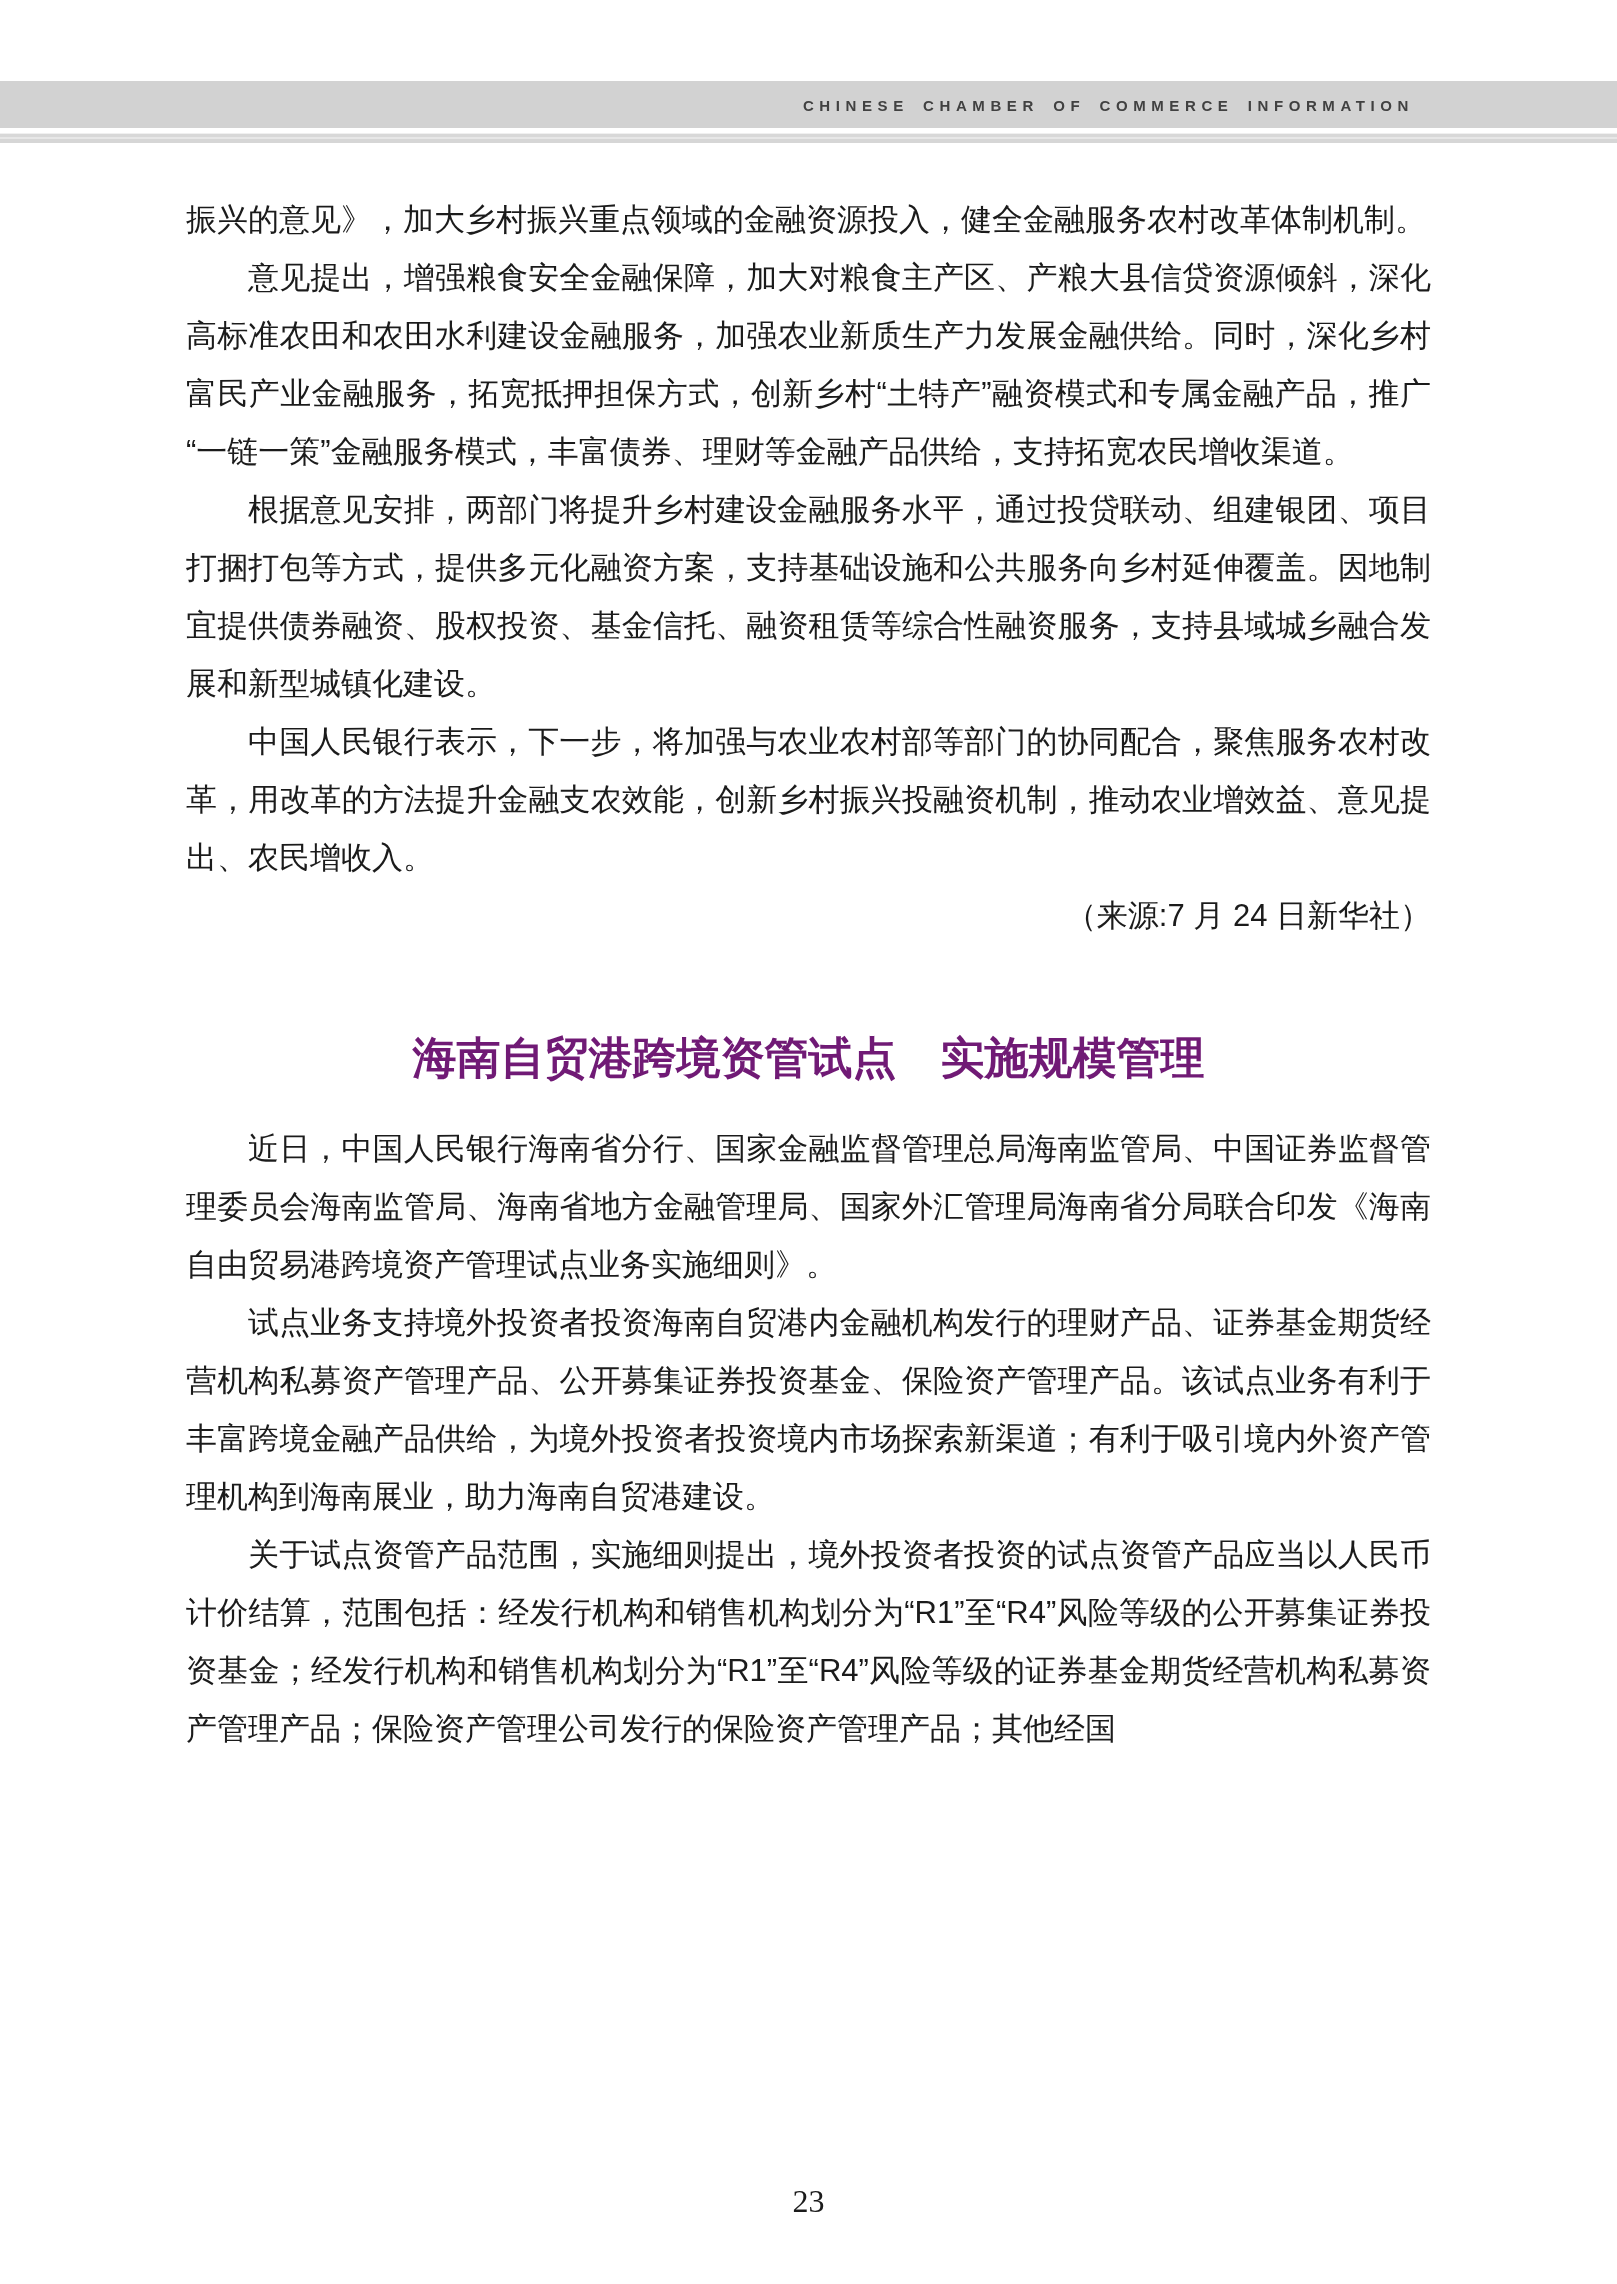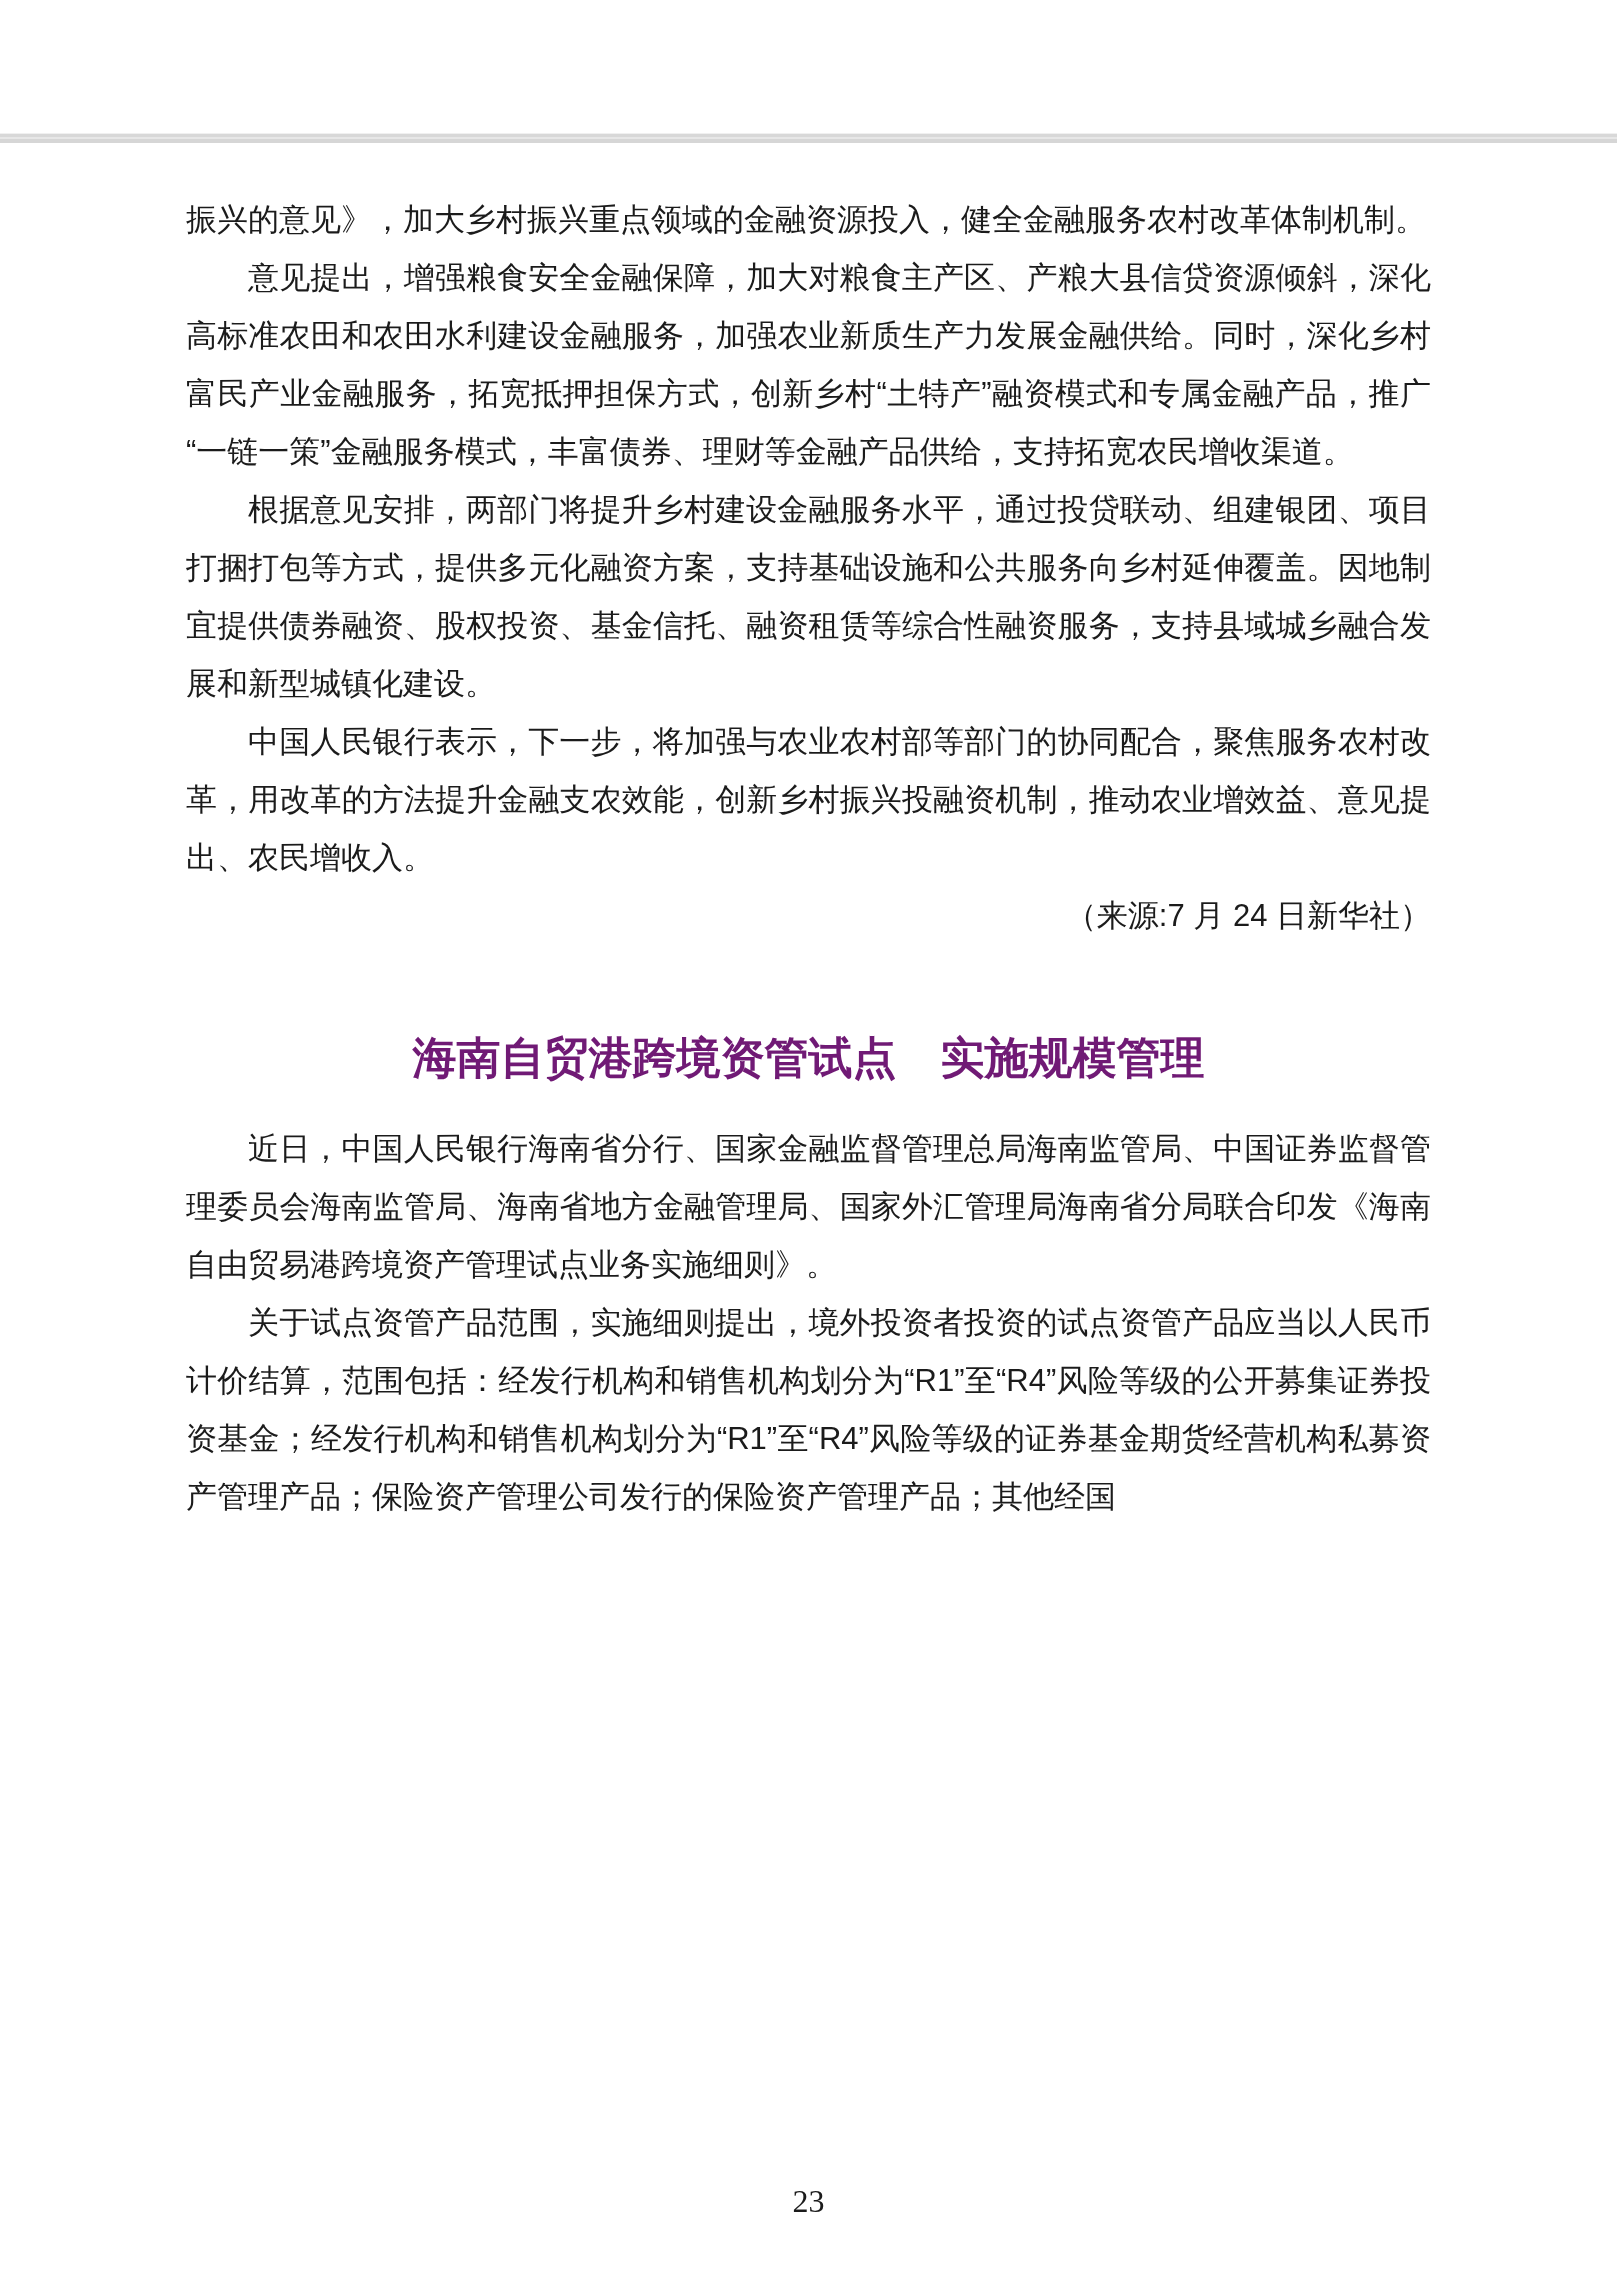--- a/index.html
+++ b/index.html
@@ -75,36 +75,40 @@
     font-size: 32px;
     line-height: 36px;
     color: #1b1b1b;
   }
 </style>
 </head>
 <body>
 
 <div class="page">
 
+  <div class="header-band">
+    <span class="band-text">CHINESE CHAMBER OF COMMERCE INFORMATION</span>
+  </div>
   <div class="header-strip"></div>
 
   <main class="content">
 
     <section>
       <p class="para no-indent">振兴的意见》，加大乡村振兴重点领域的金融资源投入，健全金融服务农村改革体制机制。</p>
       <p class="para">意见提出，增强粮食安全金融保障，加大对粮食主产区、产粮大县信贷资源倾斜，深化高标准农田和农田水利建设金融服务，加强农业新质生产力发展金融供给。同时，深化乡村富民产业金融服务，拓宽抵押担保方式，创新乡村“土特产”融资模式和专属金融产品，推广“一链一策”金融服务模式，丰富债券、理财等金融产品供给，支持拓宽农民增收渠道。</p>
       <p class="para">根据意见安排，两部门将提升乡村建设金融服务水平，通过投贷联动、组建银团、项目打捆打包等方式，提供多元化融资方案，支持基础设施和公共服务向乡村延伸覆盖。因地制宜提供债券融资、股权投资、基金信托、融资租赁等综合性融资服务，支持县域城乡融合发展和新型城镇化建设。</p>
       <p class="para">中国人民银行表示，下一步，将加强与农业农村部等部门的协同配合，聚焦服务农村改革，用改革的方法提升金融支农效能，创新乡村振兴投融资机制，推动农业增效益、意见提出、农民增收入。</p>
       <p class="source-line">（来源:7 月 24 日新华社）</p>
     </section>
 
     <h2 class="article-title">海南自贸港跨境资管试点　实施规模管理</h2>
 
     <section>
       <p class="para">近日，中国人民银行海南省分行、国家金融监督管理总局海南监管局、中国证券监督管理委员会海南监管局、海南省地方金融管理局、国家外汇管理局海南省分局联合印发《海南自由贸易港跨境资产管理试点业务实施细则》。</p>
+      <p class="para">试点业务支持境外投资者投资海南自贸港内金融机构发行的理财产品、证券基金期货经营机构私募资产管理产品、公开募集证券投资基金、保险资产管理产品。该试点业务有利于丰富跨境金融产品供给，为境外投资者投资境内市场探索新渠道；有利于吸引境内外资产管理机构到海南展业，助力海南自贸港建设。</p>
       <p class="para">关于试点资管产品范围，实施细则提出，境外投资者投资的试点资管产品应当以人民币计价结算，范围包括：经发行机构和销售机构划分为“R1”至“R4”风险等级的公开募集证券投资基金；经发行机构和销售机构划分为“R1”至“R4”风险等级的证券基金期货经营机构私募资产管理产品；保险资产管理公司发行的保险资产管理产品；其他经国</p>
     </section>
 
   </main>
 
   <div class="page-number">23</div>
 
 </div>
 
 

